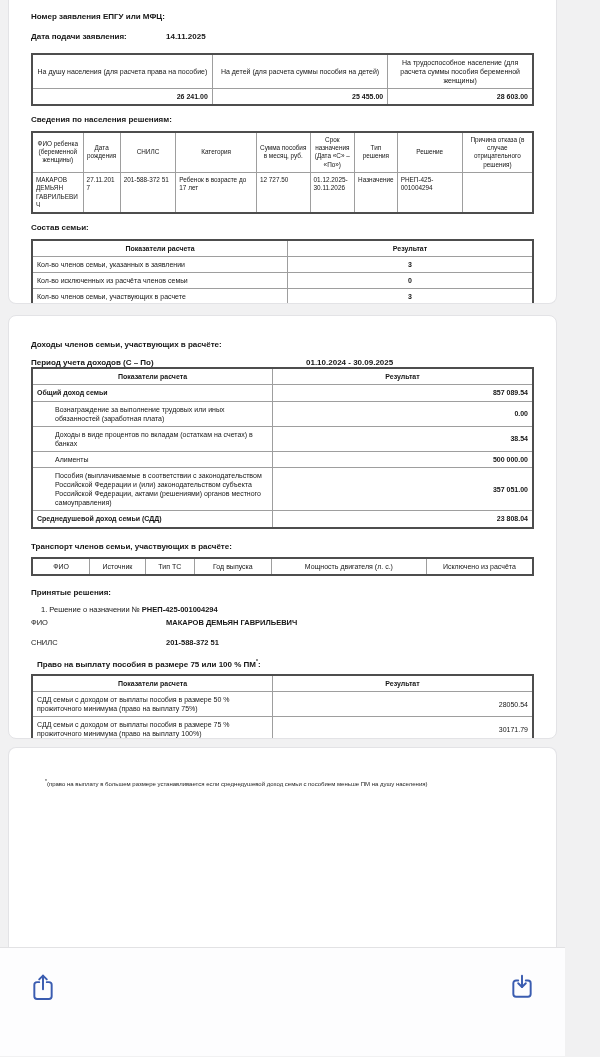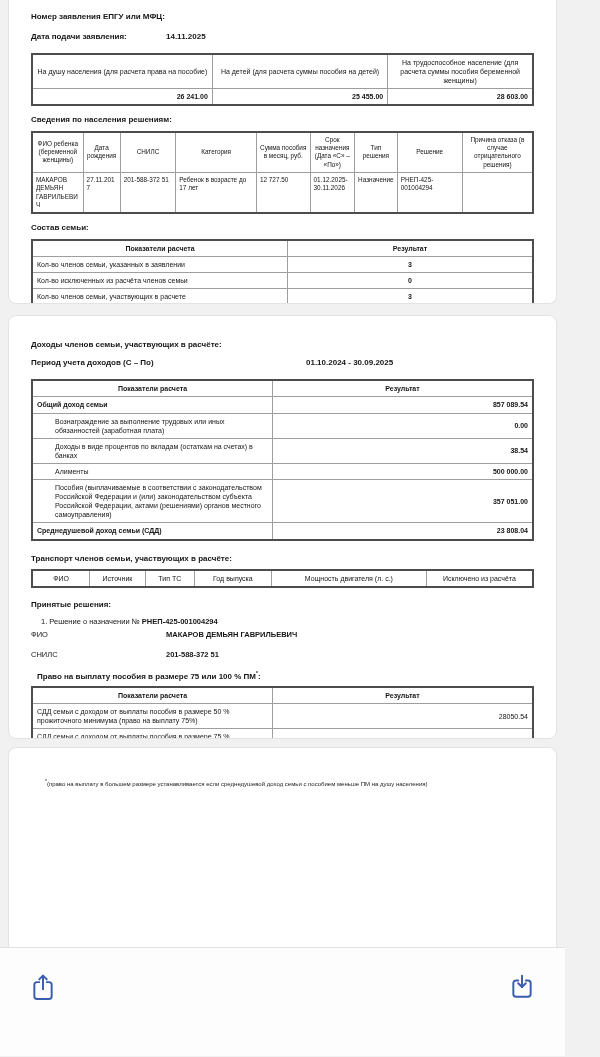--- a/index.html
+++ b/index.html
@@ -34,21 +34,21 @@
   th { text-align:center; }
   .bold { font-weight:bold; }
   .num { text-align:right; font-weight:bold; }
   .num-plain { text-align:right; font-weight:normal; }
   .ctr { text-align:center; }
   .indent { padding-left:22px; }
 
   .decisions-tbl th, .decisions-tbl td { font-size:6.4px; padding:3px 3px; }
   .decisions-tbl td { vertical-align:top; }
 
-  .period-row { display:flex; font-size:8px; font-weight:bold; margin:8px 0 12px 0; }
+  .period-row { display:flex; font-size:8px; font-weight:bold; margin:8px 0 0 0; }
   .period-row .lbl { width:275px; flex:0 0 275px; }
 
   .decision-item { font-size:7.5px; margin:7px 0 4px 10px; }
   .person-row { display:flex; font-size:7.5px; margin-bottom:11px; }
   .person-row .lbl { width:135px; flex:0 0 135px; }
   .person-row .val { font-weight:bold; }
 
   .right-heading { font-size:8px; font-weight:bold; margin:11px 0 5px 6px; }
   sup { font-size:5px; vertical-align:super; }
 

